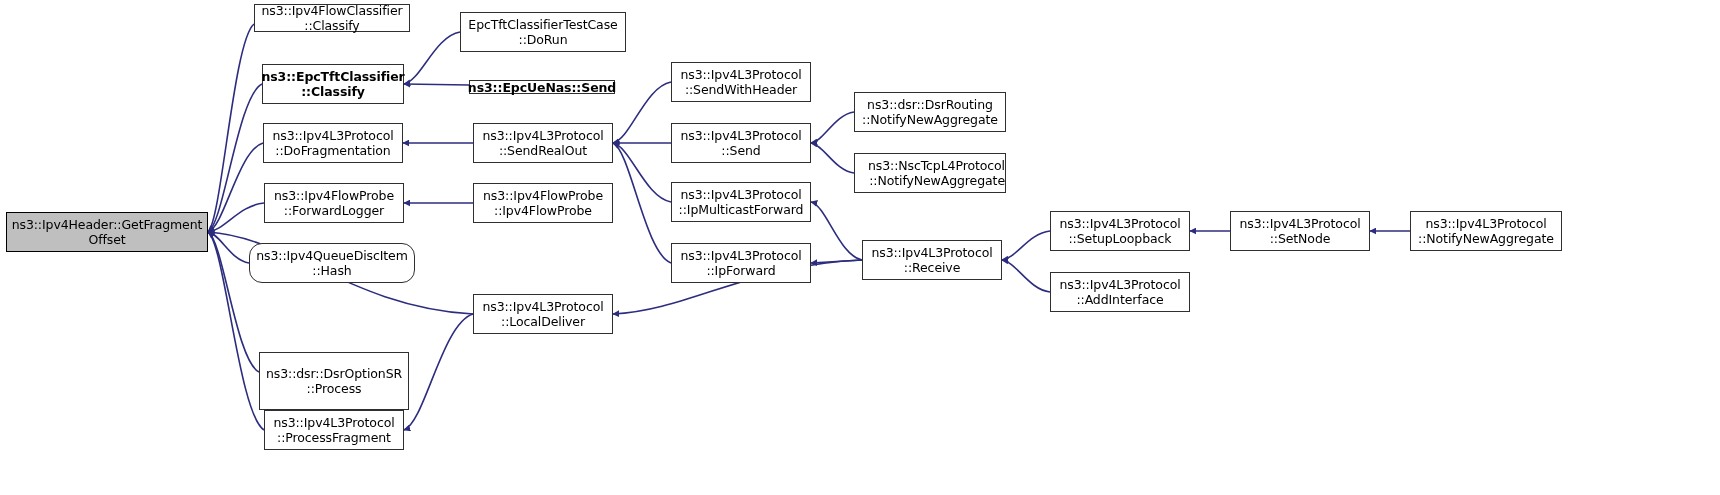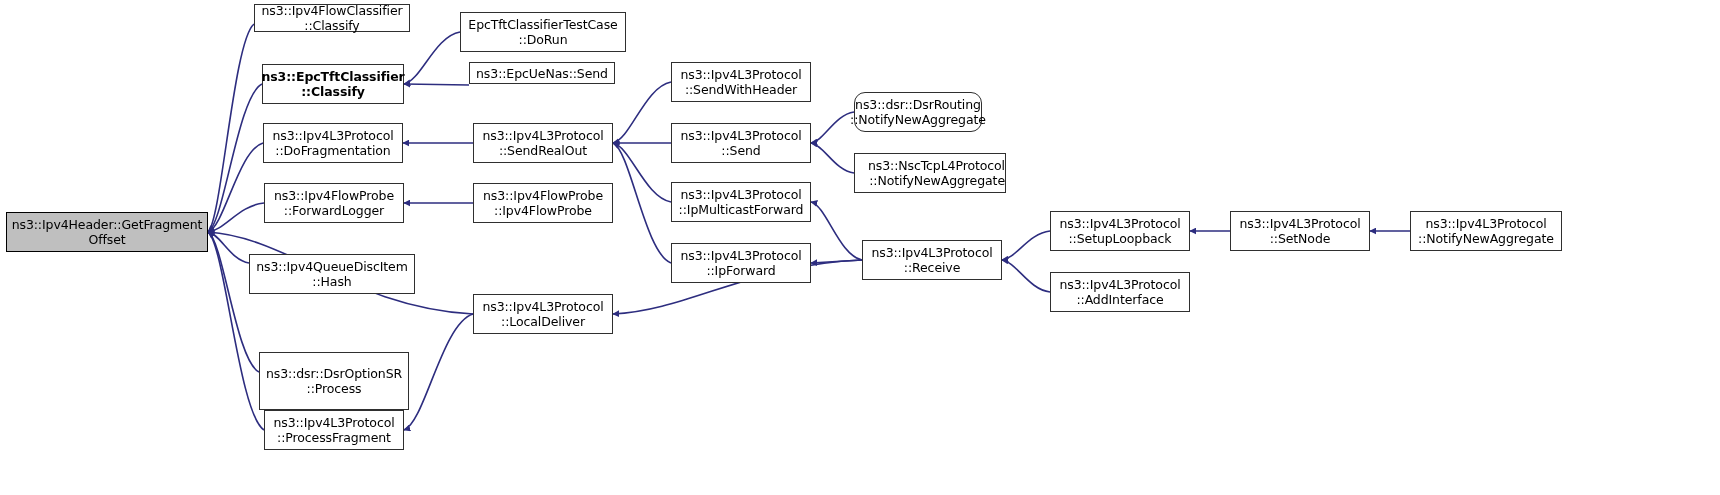--- a/index.html
+++ b/index.html
@@ -86,31 +86,31 @@
         <path d="M 473 314 C 441.95 323.28, 424.7 423.04, 404 430" marker-end="url(#arrow)"></path>
         <path d="M 259 372 C 236.05 360.8, 223.3 240.4, 208 232" marker-end="url(#arrow)"></path>
         <path d="M 264 430 C 238.8 414.16, 224.8 243.88, 208 232" marker-end="url(#arrow)"></path>
       </g>
   </svg>
   <div id="node-layer">
       <div class="node root" style="left: 6px; top: 212px; width: 202px; height: 40px;"><span class="ln">ns3::Ipv4Header::GetFragment</span><span class="ln">Offset</span></div>
       <div class="node" style="left: 254px; top: 4px; width: 156px; height: 28px;"><span class="ln">ns3::Ipv4FlowClassifier</span><span class="ln">::Classify</span></div>
       <div class="node" style="left: 262px; top: 64px; width: 142px; height: 40px; font-weight: bold;"><span class="ln">ns3::EpcTftClassifier</span><span class="ln">::Classify</span></div>
       <div class="node" style="left: 460px; top: 12px; width: 166px; height: 40px; justify-content: center;"><span class="ln">EpcTftClassifierTestCase</span><span class="ln">::DoRun</span></div>
-      <div class="node" style="left: 469px; top: 62px; width: 146px; height: 22px;"><span class="ln">ns3::EpcUeNas::Send</span></div>
+      <div class="node" style="left: 469px; top: 80px; width: 146px; height: 14px; font-weight: bold;"><span class="ln">ns3::EpcUeNas::Send</span></div>
       <div class="node" style="left: 263px; top: 123px; width: 140px; height: 40px;"><span class="ln">ns3::Ipv4L3Protocol</span><span class="ln">::DoFragmentation</span></div>
       <div class="node" style="left: 473px; top: 123px; width: 140px; height: 40px;"><span class="ln">ns3::Ipv4L3Protocol</span><span class="ln">::SendRealOut</span></div>
       <div class="node" style="left: 671px; top: 62px; width: 140px; height: 40px;"><span class="ln">ns3::Ipv4L3Protocol</span><span class="ln">::SendWithHeader</span></div>
       <div class="node" style="left: 671px; top: 123px; width: 140px; height: 40px;"><span class="ln">ns3::Ipv4L3Protocol</span><span class="ln">::Send</span></div>
-      <div class="node" style="left: 854px; top: 92px; width: 128px; height: 40px; border-radius: 11px;"><span class="ln">ns3::dsr::DsrRouting</span><span class="ln">::NotifyNewAggregate</span></div>
+      <div class="node" style="left: 854px; top: 92px; width: 152px; height: 40px;"><span class="ln">ns3::dsr::DsrRouting</span><span class="ln">::NotifyNewAggregate</span></div>
       <div class="node" style="left: 854px; top: 153px; width: 152px; height: 40px; align-items: flex-end;"><span class="ln">ns3::NscTcpL4Protocol</span><span class="ln">::NotifyNewAggregate</span></div>
       <div class="node" style="left: 264px; top: 183px; width: 140px; height: 40px;"><span class="ln">ns3::Ipv4FlowProbe</span><span class="ln">::ForwardLogger</span></div>
       <div class="node" style="left: 473px; top: 183px; width: 140px; height: 40px;"><span class="ln">ns3::Ipv4FlowProbe</span><span class="ln">::Ipv4FlowProbe</span></div>
       <div class="node" style="left: 671px; top: 182px; width: 140px; height: 40px;"><span class="ln">ns3::Ipv4L3Protocol</span><span class="ln">::IpMulticastForward</span></div>
-      <div class="node" style="left: 249px; top: 254px; width: 166px; height: 40px;"><span class="ln">ns3::Ipv4QueueDiscItem</span><span class="ln">::Hash</span></div>
+      <div class="node" style="left: 249px; top: 243px; width: 166px; height: 40px; border-radius: 13px;"><span class="ln">ns3::Ipv4QueueDiscItem</span><span class="ln">::Hash</span></div>
       <div class="node" style="left: 671px; top: 243px; width: 140px; height: 40px;"><span class="ln">ns3::Ipv4L3Protocol</span><span class="ln">::IpForward</span></div>
       <div class="node" style="left: 862px; top: 240px; width: 140px; height: 40px;"><span class="ln">ns3::Ipv4L3Protocol</span><span class="ln">::Receive</span></div>
       <div class="node" style="left: 1050px; top: 211px; width: 140px; height: 40px;"><span class="ln">ns3::Ipv4L3Protocol</span><span class="ln">::SetupLoopback</span></div>
       <div class="node" style="left: 1050px; top: 272px; width: 140px; height: 40px;"><span class="ln">ns3::Ipv4L3Protocol</span><span class="ln">::AddInterface</span></div>
       <div class="node" style="left: 1230px; top: 211px; width: 140px; height: 40px;"><span class="ln">ns3::Ipv4L3Protocol</span><span class="ln">::SetNode</span></div>
       <div class="node" style="left: 1410px; top: 211px; width: 152px; height: 40px;"><span class="ln">ns3::Ipv4L3Protocol</span><span class="ln">::NotifyNewAggregate</span></div>
       <div class="node" style="left: 473px; top: 294px; width: 140px; height: 40px;"><span class="ln">ns3::Ipv4L3Protocol</span><span class="ln">::LocalDeliver</span></div>
       <div class="node" style="left: 259px; top: 352px; width: 150px; height: 58px;"><span class="ln">ns3::dsr::DsrOptionSR</span><span class="ln">::Process</span></div>
       <div class="node" style="left: 264px; top: 410px; width: 140px; height: 40px;"><span class="ln">ns3::Ipv4L3Protocol</span><span class="ln">::ProcessFragment</span></div>
     </div>

